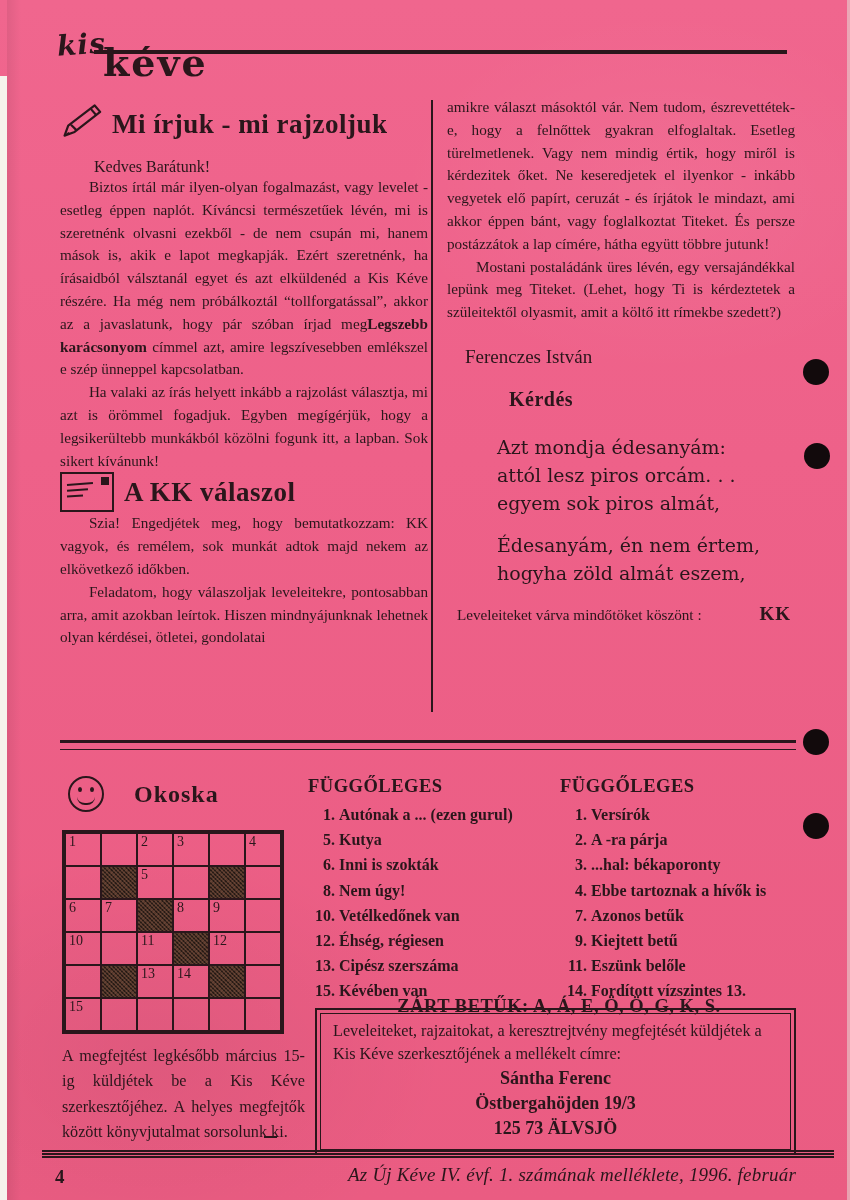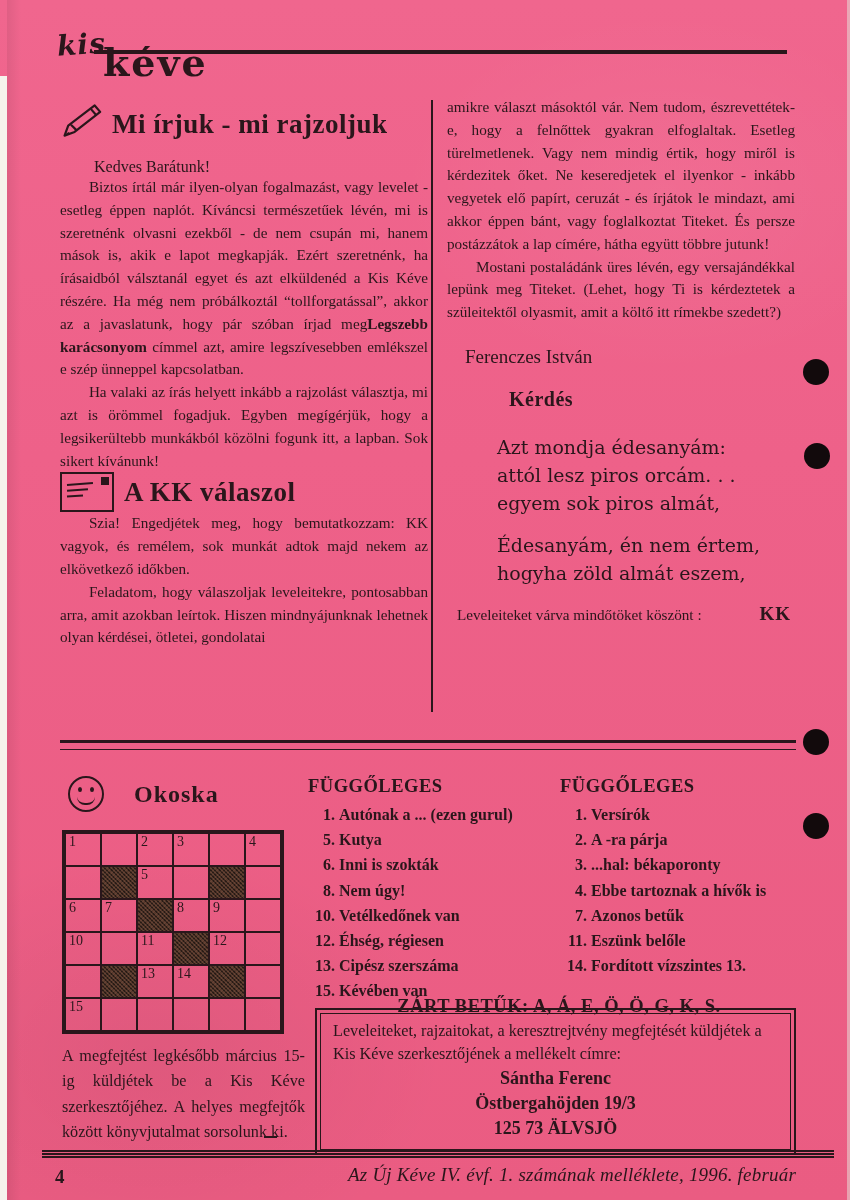--- a/index.html
+++ b/index.html
@@ -264,20 +264,21 @@
       </ul>
   </div>
   <div class="clues fugg">
     <div class="hd">FÜGGŐLEGES</div>
     <ul>
         <li><span class="clue-num">1.</span>&nbsp;Versírók</li>
         <li><span class="clue-num">2.</span>&nbsp;A -ra párja</li>
         <li><span class="clue-num">3.</span>&nbsp;...hal: békaporonty</li>
         <li><span class="clue-num">4.</span>&nbsp;Ebbe tartoznak a hívők is</li>
         <li><span class="clue-num">7.</span>&nbsp;Azonos betűk</li>
+        <li><span class="clue-num">9.</span>&nbsp;Kiejtett betű</li>
         <li><span class="clue-num">11.</span>&nbsp;Eszünk belőle</li>
         <li><span class="clue-num">14.</span>&nbsp;Fordított vízszintes 13.</li>
       </ul>
   </div>
 
   <div class="zart">ZÁRT BETŰK: A, Á, E, Ö, Ö, G, K, S.</div>
 
   <div class="addr-outer">
     <div class="addr-inner">
       <p class="addr-intro">Leveleiteket, rajzaitokat, a keresztrejtvény megfejtését küldjétek a Kis Kéve szerkesztőjének a mellékelt címre:</p>

